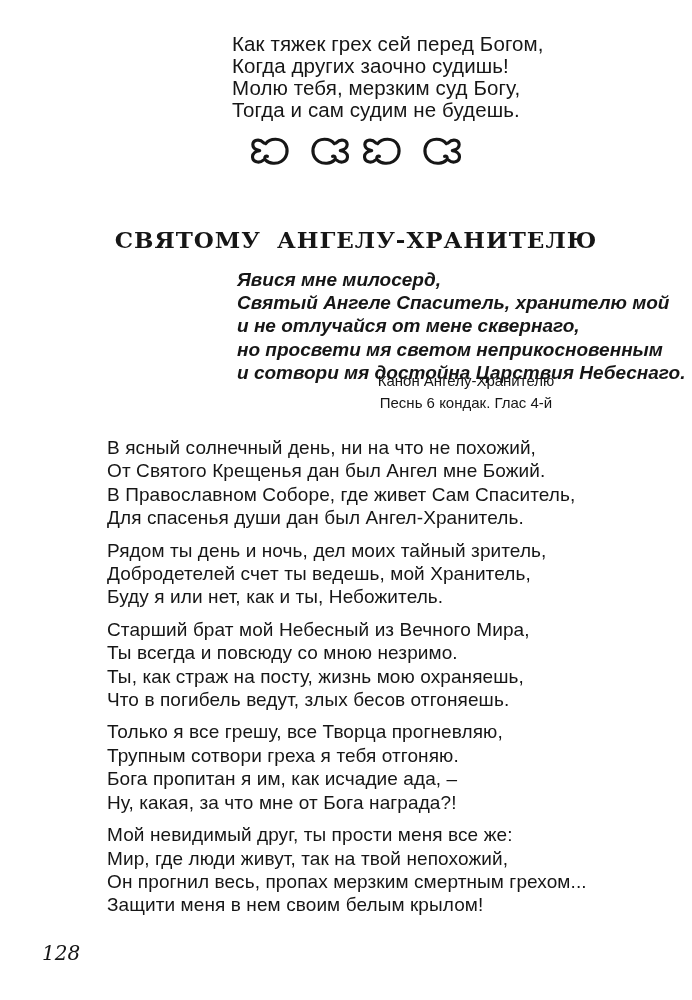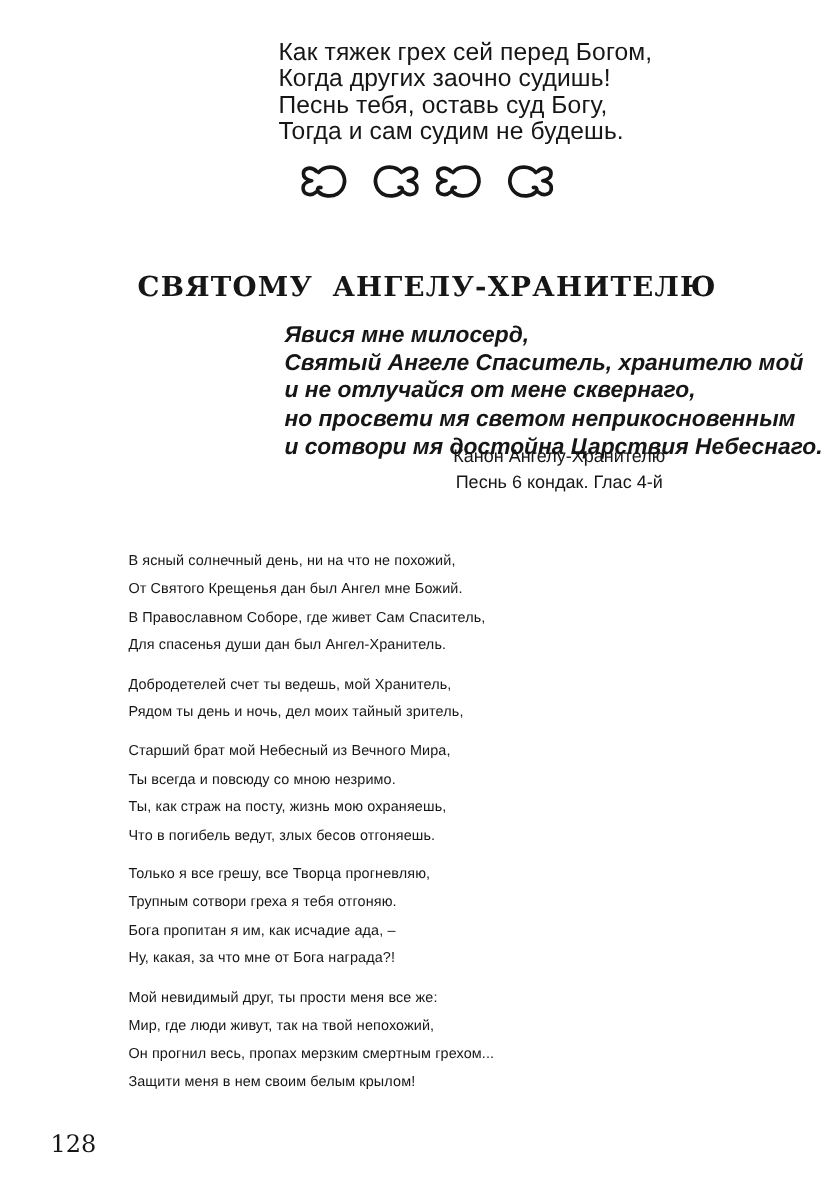--- a/index.html
+++ b/index.html
@@ -55,43 +55,43 @@
   .attribution{
     position:absolute;top:370px;left:252px;width:428px;
     text-align:center;
     font-size:15px;line-height:22px;
     white-space:nowrap;
   }
 
   
   .poem{
     position:absolute;top:436px;left:107px;
-    font-size:12px;line-height:23.4px;
+    font-size:19px;line-height:23.4px;
     letter-spacing:0.1px;
     white-space:nowrap;
-    margin-top:20px;
   }
   .stanza{margin-bottom:9px;}
 
   
   .folio{
     position:absolute;top:941px;left:42px;
     font-family:"DejaVu Serif",serif;
     font-size:20px;
+    font-style:italic;
   }
 </style>
 </head>
 <body>
 
 <div class="page">
 
   <div class="quatrain">
     <div>Как тяжек грех сей перед Богом,</div>
     <div>Когда других заочно судишь!</div>
-    <div>Песнь тебя, оставь суд Богу,</div>
+    <div>Молю тебя, мерзким суд Богу,</div>
     <div>Тогда и сам судим не будешь.</div>
   </div>
 
   <div class="ornaments">
     <svg class="fleuron mirrored" viewBox="0 0 46 34" aria-hidden="true">
       <path d="M30 9 C25 2.5 13 2.5 8.5 9.5 C4.5 16 6.5 24.5 13 28.5 C18 31.5 26 31 30 27 C32 25 31 22 28 22.8"></path>
       <path d="M32 8 C37 3 44 5 44 10 C44 14 40 16 36.5 16.6 C40.5 17.2 44.8 19.6 44.3 24 C43.8 29 37 31 32.5 27"></path>
     </svg>
     <svg class="fleuron" viewBox="0 0 46 34" aria-hidden="true">
       <path d="M30 9 C25 2.5 13 2.5 8.5 9.5 C4.5 16 6.5 24.5 13 28.5 C18 31.5 26 31 30 27 C32 25 31 22 28 22.8"></path>
@@ -123,22 +123,23 @@
   </div>
 
   <div class="poem">
     <div class="stanza">
       <div>В ясный солнечный день, ни на что не похожий,</div>
       <div>От Святого Крещенья дан был Ангел мне Божий.</div>
       <div>В Православном Соборе, где живет Сам Спаситель,</div>
       <div>Для спасенья души дан был Ангел-Хранитель.</div>
     </div>
     <div class="stanza">
+      <div>Рядом ты день и ночь, дел моих тайный зритель,</div>
       <div>Добродетелей счет ты ведешь, мой Хранитель,</div>
-      <div>Рядом ты день и ночь, дел моих тайный зритель,</div>
+      <div>Буду я или нет, как и ты, Небожитель.</div>
     </div>
     <div class="stanza">
       <div>Старший брат мой Небесный из Вечного Мира,</div>
       <div>Ты всегда и повсюду со мною незримо.</div>
       <div>Ты, как страж на посту, жизнь мою охраняешь,</div>
       <div>Что в погибель ведут, злых бесов отгоняешь.</div>
     </div>
     <div class="stanza">
       <div>Только я все грешу, все Творца прогневляю,</div>
       <div>Трупным сотвори греха я тебя отгоняю.</div>

